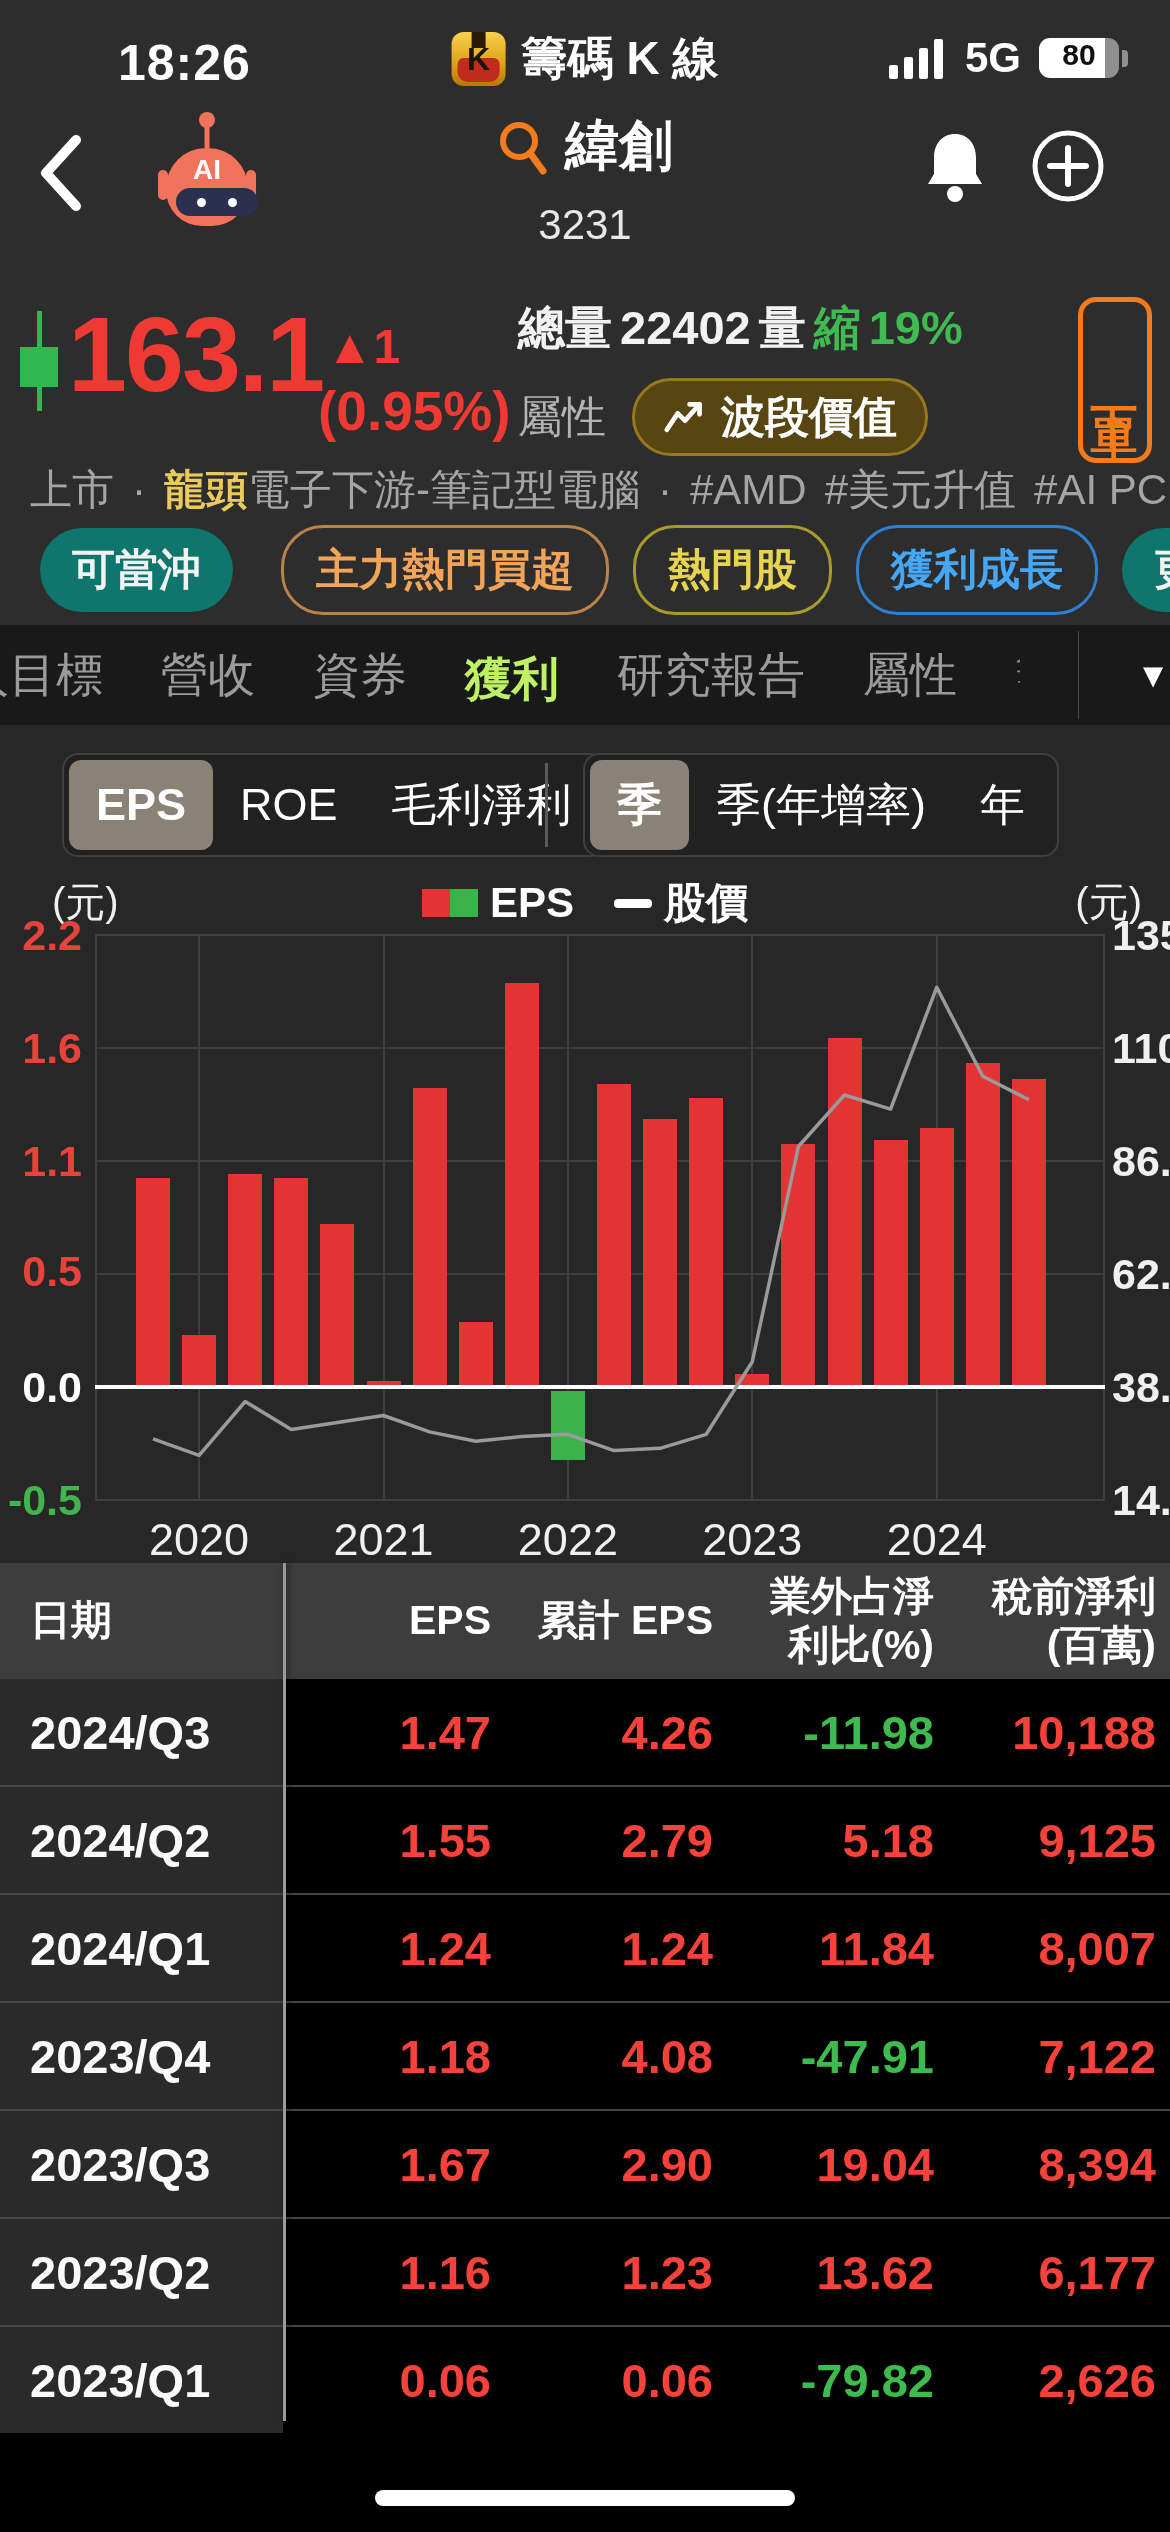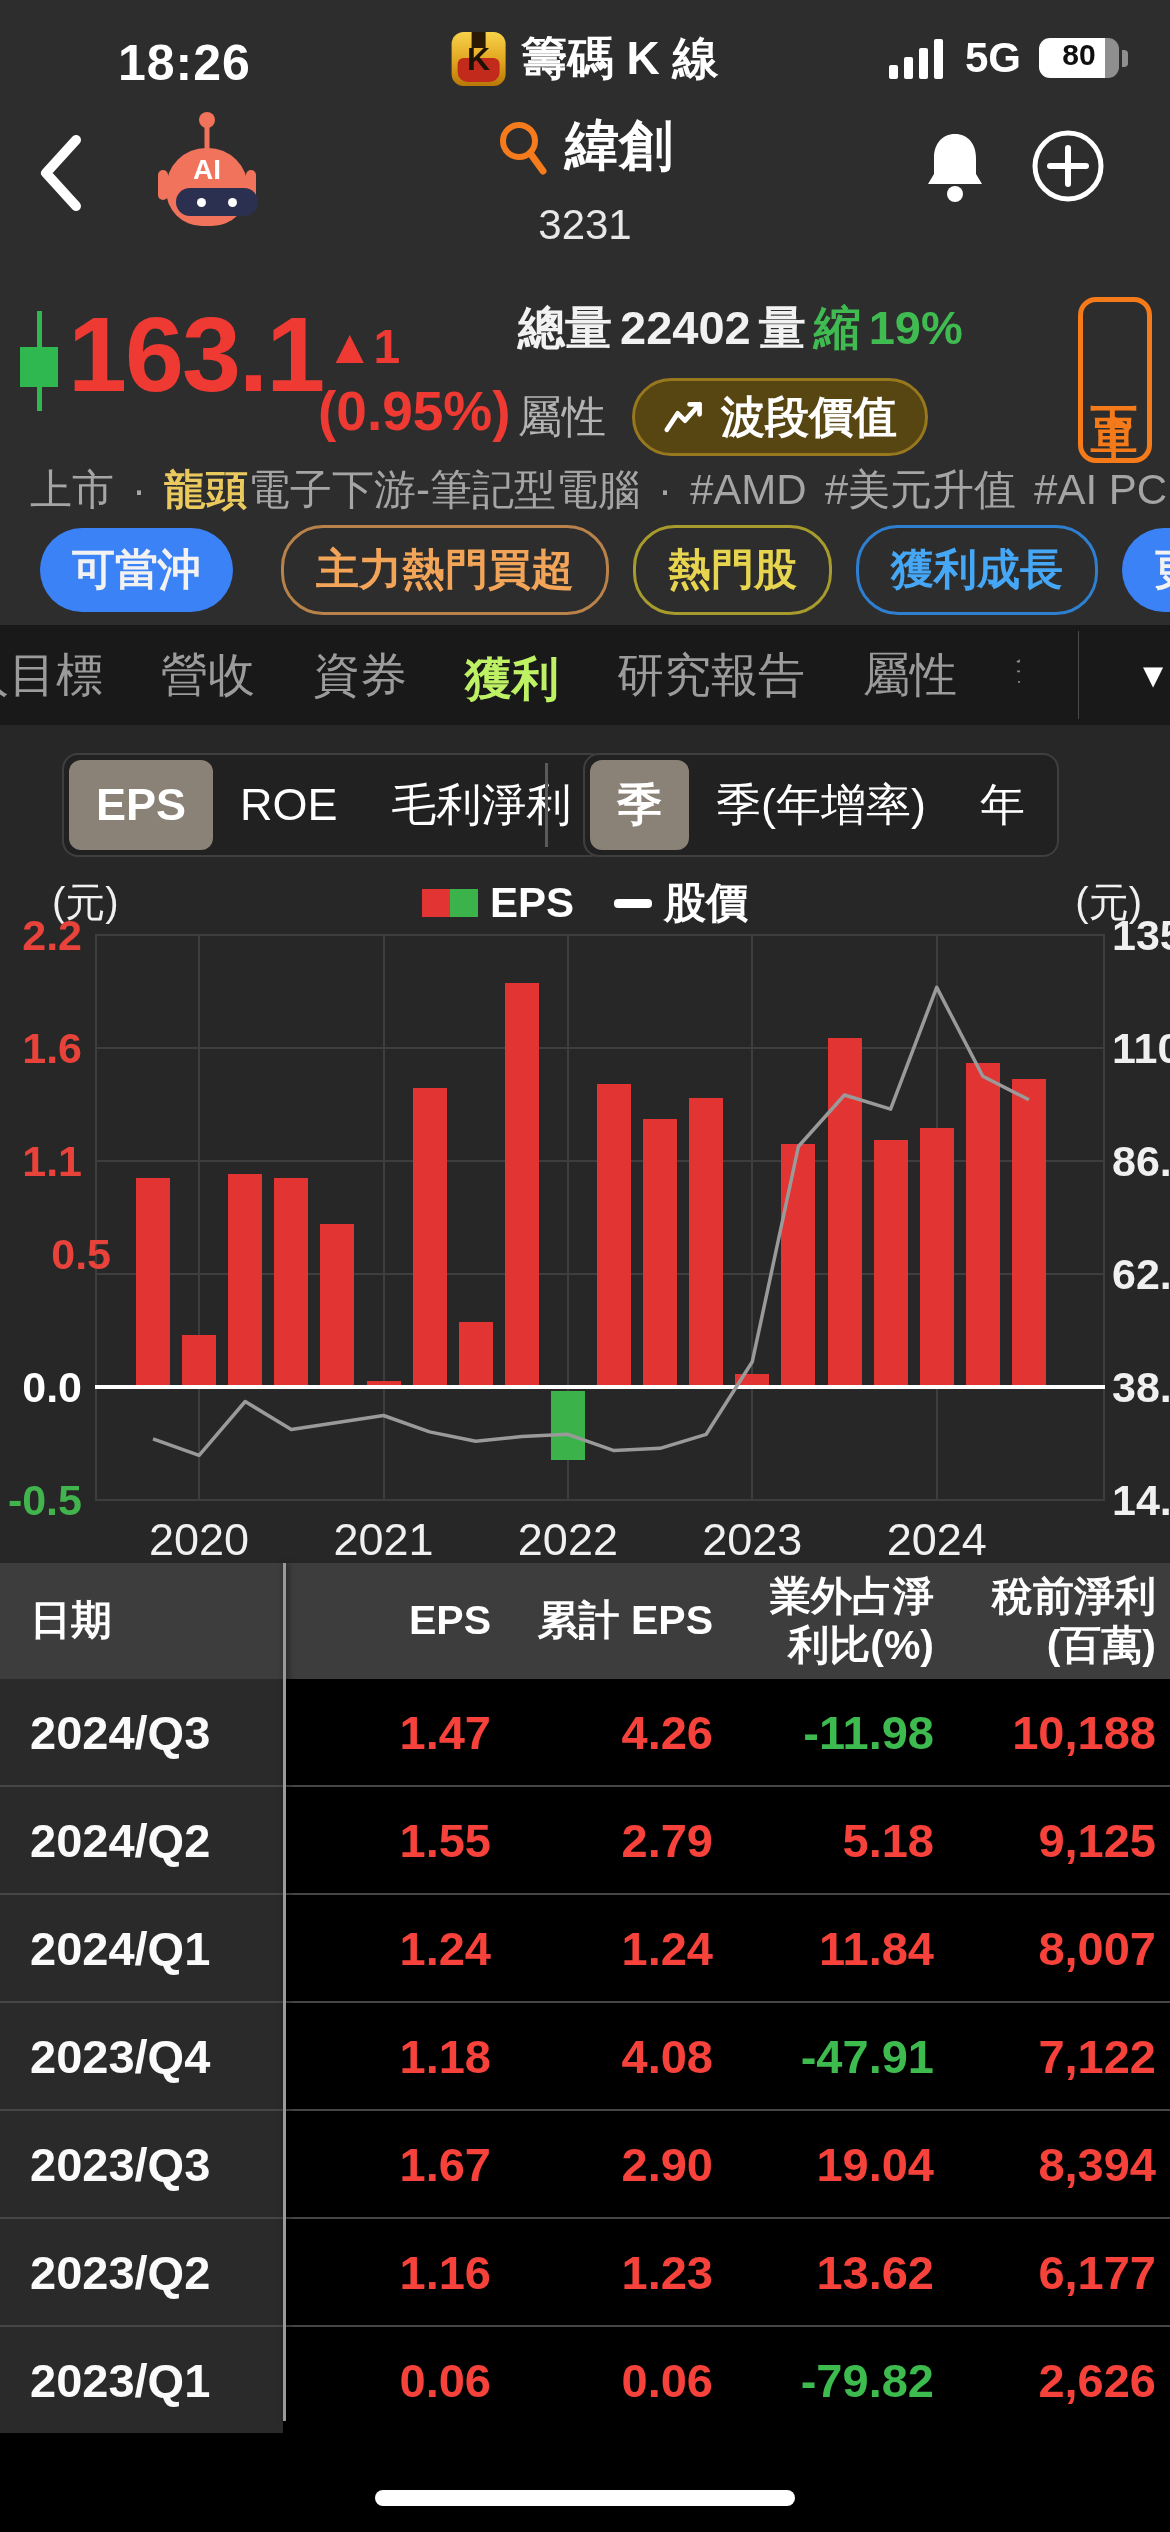--- a/index.html
+++ b/index.html
@@ -57,21 +57,21 @@
   .order-btn{position:absolute;right:18px;top:12px;width:74px;height:166px;border:5px solid #f57a1a;border-radius:18px;color:#f57a1a;font-size:47px;font-weight:700;display:flex;align-items:center;justify-content:center;writing-mode:vertical-rl;letter-spacing:10px;background:transparent;}
 
   
   .meta{position:absolute;top:462px;left:30px;right:10px;font-size:42px;color:#a5a5a5;display:flex;gap:18px;align-items:center;white-space:nowrap;}
   .meta .hl{color:#eac95e;font-weight:700;}
   .meta .tag{color:#a5a5a5;}
 
   
   .chips{position:absolute;top:524px;left:0;right:0;height:92px;display:flex;align-items:center;padding-left:40px;gap:24px;}
   .chip{height:84px;border-radius:42px;display:flex;align-items:center;padding:0 32px;font-size:43px;font-weight:600;white-space:nowrap;}
-  .chip.solid{background:#3b82f6;color:#f2f2f2;}
+  .chip.solid{background:#0f766e;color:#f2f2f2;}
   .chip.orange{border:3px solid #b9824a;color:#f2a458;}
   .chip.yellow{border:3px solid #a79b2d;color:#e7d44f;}
   .chip.blue{border:3px solid #2e7fd0;color:#45a7f5;}
   .chip-sep{width:4px;height:54px;background:#6a6a6a;border-radius:2px;}
 
   
   .tabbar{position:absolute;top:625px;left:0;right:0;height:100px;background:#191919;display:flex;align-items:center;gap:58px;overflow:hidden;}
   .tab{font-size:47px;color:#9b9b9b;white-space:nowrap;}
   .tab.active{color:#bef264;font-weight:700;margin-top:9px;}
   .tab.first{margin-left:-38px;}
@@ -325,21 +325,21 @@
       </div>
     <div id="axis-layer">
         <div class="xlabel" style="left: 199.1px;">2020</div>
         <div class="xlabel" style="left: 383.5px;">2021</div>
         <div class="xlabel" style="left: 567.9px;">2022</div>
         <div class="xlabel" style="left: 752.3px;">2023</div>
         <div class="xlabel" style="left: 936.7px;">2024</div>
         <div class="tick left" style="top: 185px; color: rgb(232, 67, 58);">2.2</div>
         <div class="tick left" style="top: 298px; color: rgb(232, 67, 58);">1.6</div>
         <div class="tick left" style="top: 411px; color: rgb(232, 67, 58);">1.1</div>
-        <div class="tick left" style="top: 504px; color: rgb(232, 67, 58); padding-left: 29px;">0.5</div>
+        <div class="tick left" style="top: 521px; color: rgb(232, 67, 58);">0.5</div>
         <div class="tick left" style="top: 637px; color: rgb(255, 255, 255);">0.0</div>
         <div class="tick left" style="top: 750px; color: rgb(66, 180, 78);">-0.5</div>
         <div class="tick right" style="top: 185px;">135.1</div>
         <div class="tick right" style="top: 298px;">110.9</div>
         <div class="tick right" style="top: 411px;">86.8</div>
         <div class="tick right" style="top: 524px;">62.7</div>
         <div class="tick right" style="top: 637px;">38.6</div>
         <div class="tick right" style="top: 750px;">14.4</div>
       </div>
   </div>

